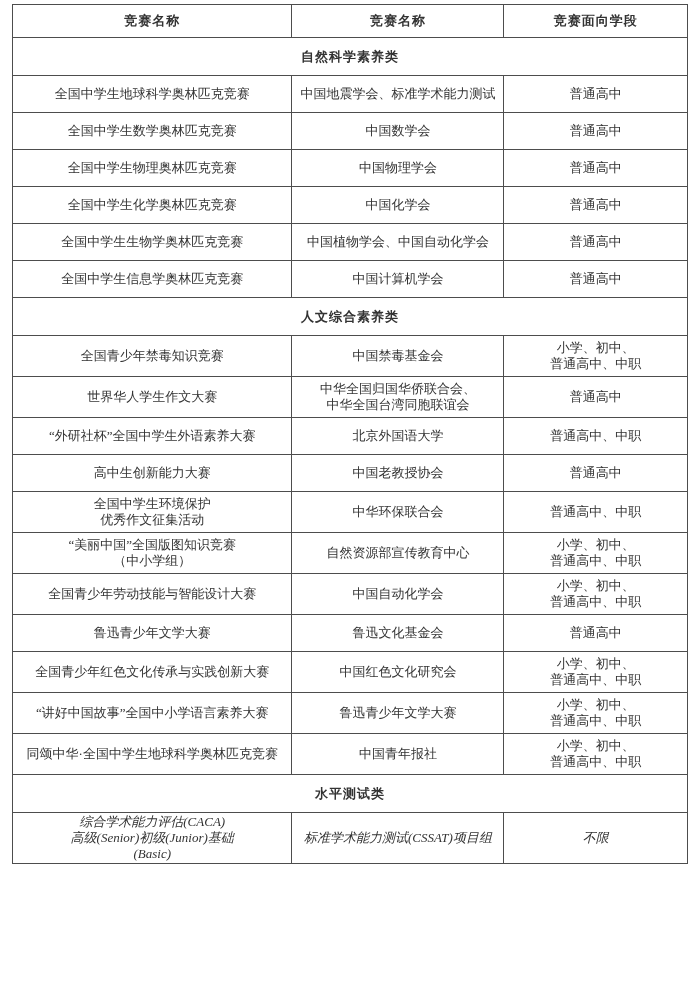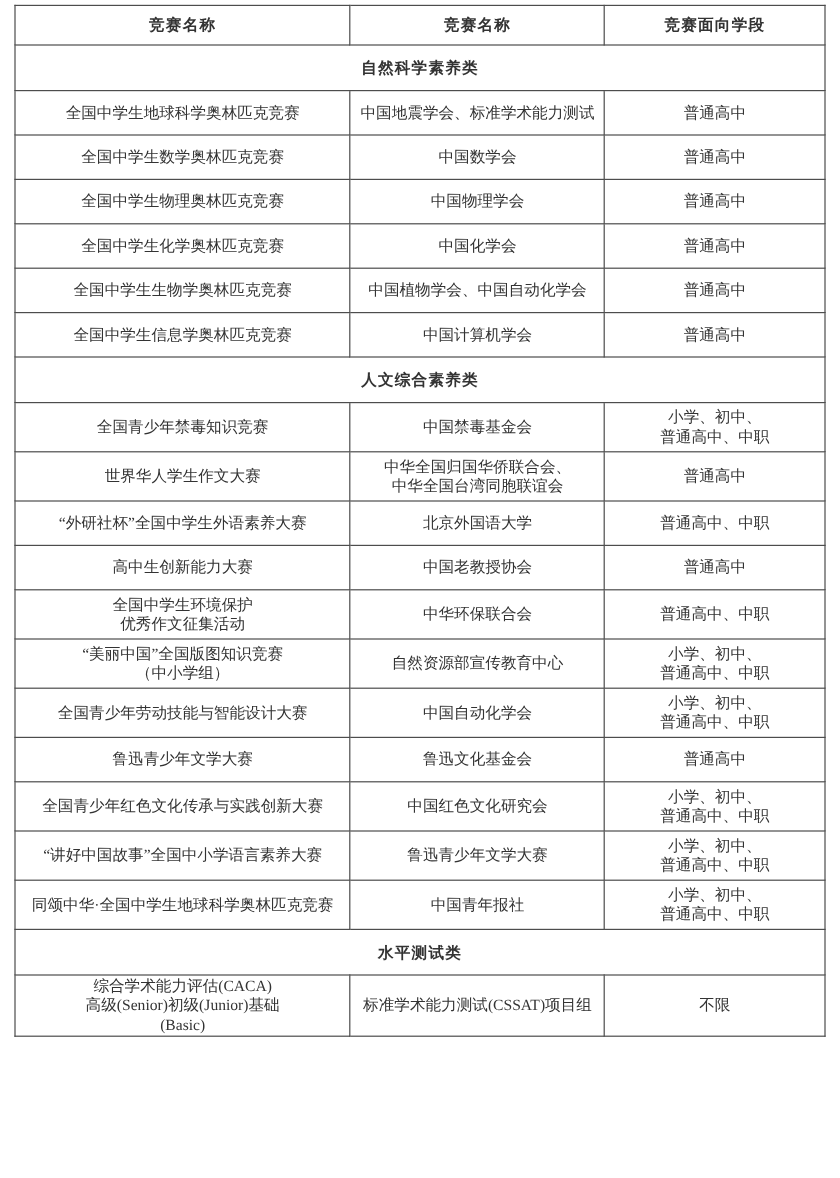--- a/index.html
+++ b/index.html
@@ -48,21 +48,21 @@
     height: 33px;
     letter-spacing: 1px;
   }
   tr.section-row td {
     font-weight: bold;
     height: 38px;
     letter-spacing: 1px;
   }
   tr.rh-1 td { height: 37px; text-align: center; }
   tr.rh-2 td { height: 41px; }
-  tr.rh-3 td { height: 49px; }
+  tr.rh-3 td { height: 49px; font-style: italic; }
 </style>
 </head>
 <body>
 
 <div class="page">
   <table class="competitions-table">
     <colgroup>
       <col class="c-name">
       <col class="c-org">
       <col class="c-level">

